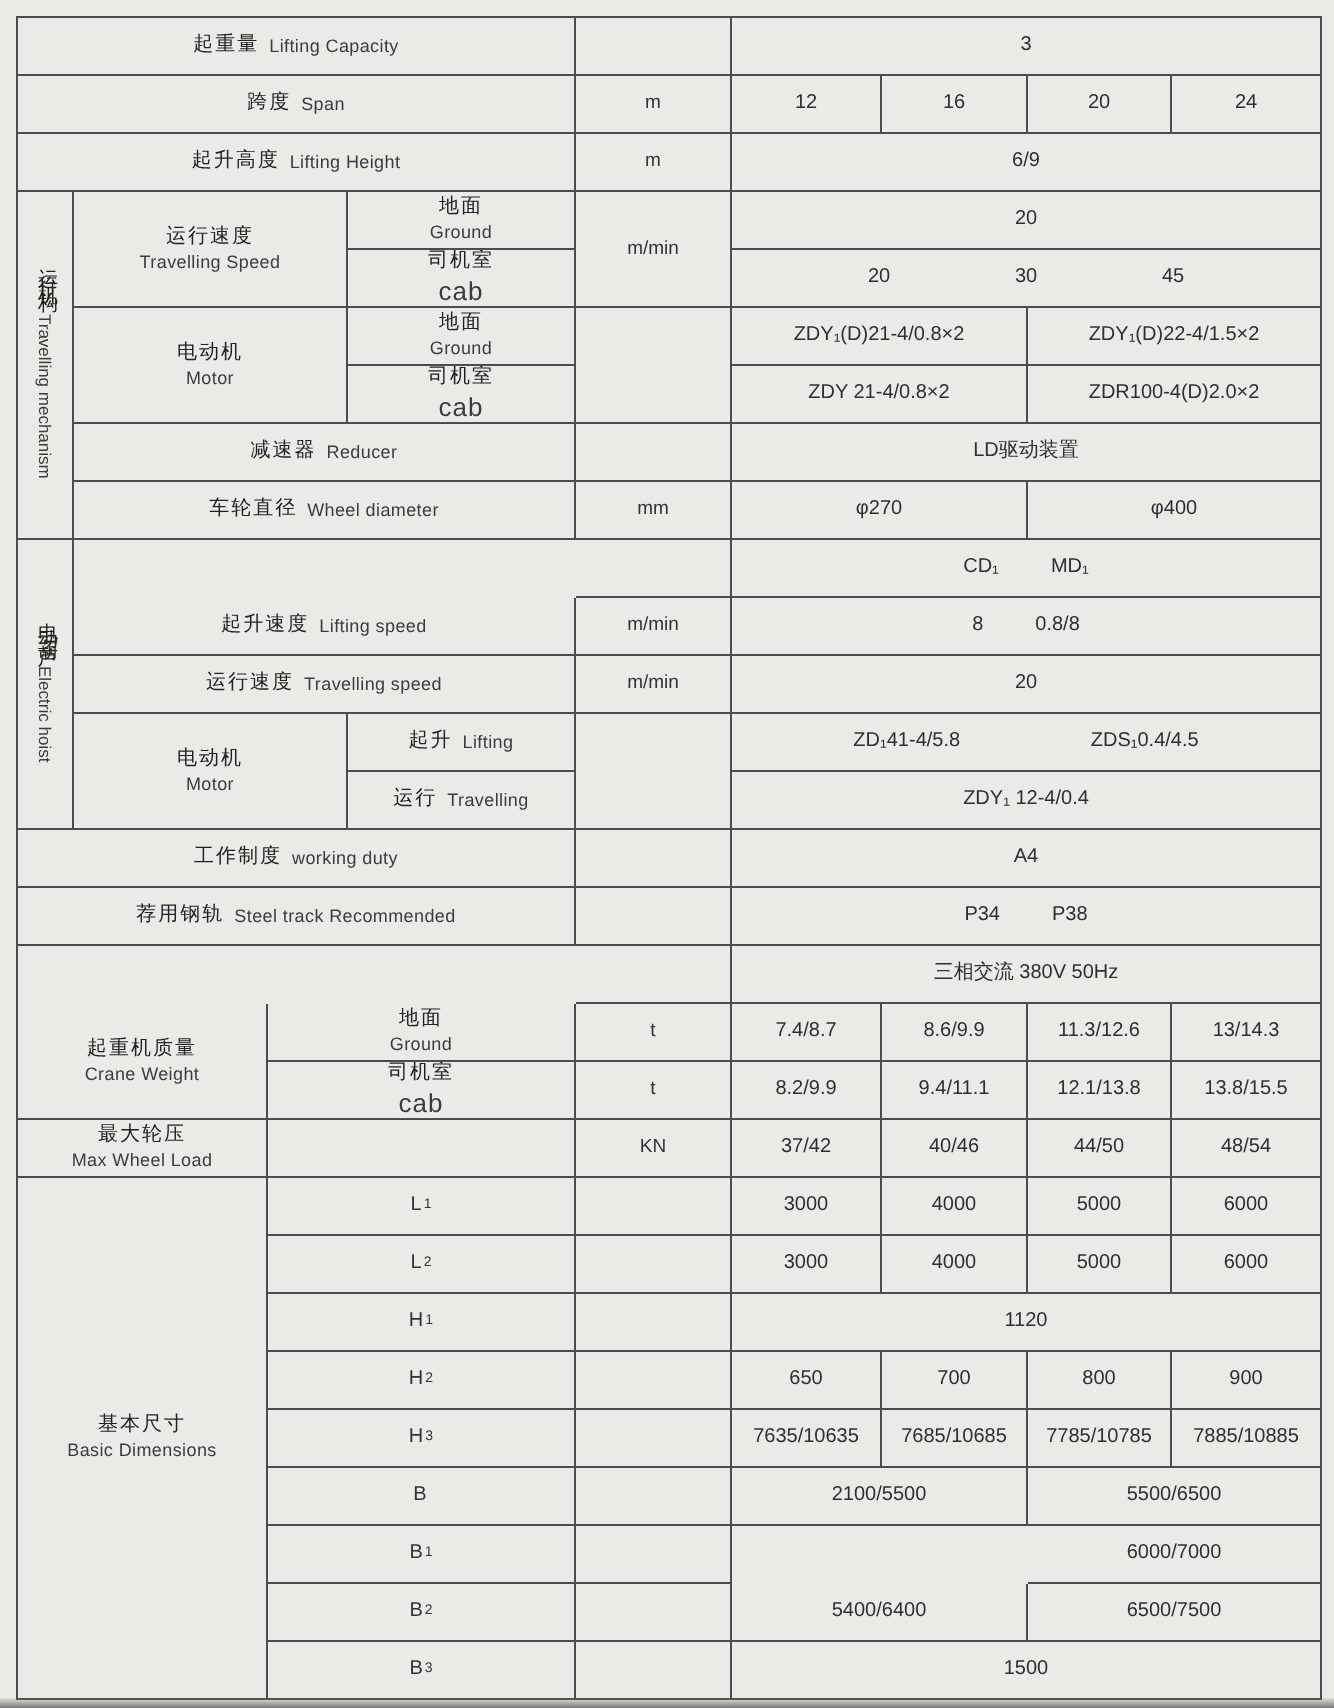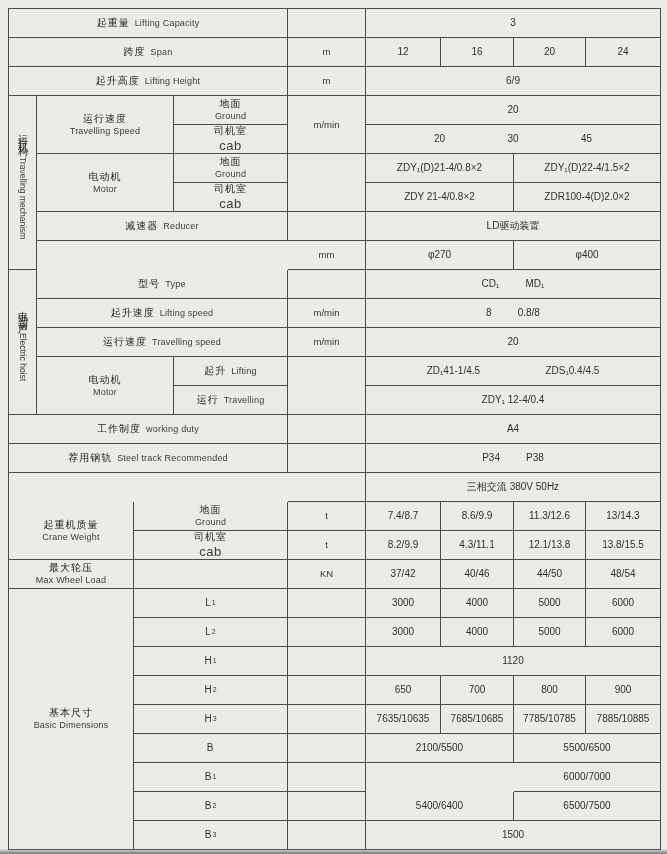--- a/index.html
+++ b/index.html
@@ -130,35 +130,35 @@
     <div class="c val" style="grid-area:7/6/8/8">ZDY 21-4/0.8×2</div>
     <div class="c val" style="grid-area:7/8/8/10">ZDR100-4(D)2.0×2</div>
 
     <div class="c lab" style="grid-area:8/2/9/5">
       <span class="zh">减速器</span>
       <span class="en">Reducer</span>
     </div>
     <div class="c" style="grid-area:8/5/9/6"></div>
     <div class="c val" style="grid-area:8/6/9/10">LD驱动装置</div>
 
+    <div class="c lab" style="grid-area:9/2/10/5">
+      <span class="zh">车轮直径</span>
+      <span class="en">Wheel diameter</span>
+    </div>
     <div class="c unit" style="grid-area:9/5/10/6">mm</div>
     <div class="c val" style="grid-area:9/6/10/8">φ270</div>
     <div class="c val" style="grid-area:9/8/10/10">φ400</div>
 
     <div class="c" style="grid-area:10/1/15/2">
       <div class="vwrap">
         <span class="vzh">电动葫芦</span>
         <span class="ven">Electric hoist</span>
       </div>
     </div>
 
-    <div class="c lab" style="grid-area:10/2/11/5">
-      <span class="zh">型号</span>
-      <span class="en">Type</span>
-    </div>
     <div class="c" style="grid-area:10/5/11/6"></div>
     <div class="c lab" style="grid-area:11/2/12/5">
       <span class="zh">起升速度</span>
       <span class="en">Lifting speed</span>
     </div>
 
     <div class="c pair val" style="grid-area:10/6/11/10">
       <span>CD₁</span>
       <span>MD₁</span>
     </div>
@@ -182,21 +182,21 @@
     <div class="c lab" style="grid-area:13/4/14/5">
       <span class="zh">起升</span>
       <span class="en">Lifting</span>
     </div>
     <div class="c lab" style="grid-area:14/4/15/5">
       <span class="zh">运行</span>
       <span class="en">Travelling</span>
     </div>
     <div class="c" style="grid-area:13/5/15/6"></div>
     <div class="c spread val" style="grid-area:13/6/14/10">
-      <span>ZD₁41-1/4.5</span>
+      <span>ZD₁41-4/5.8</span>
       <span>ZDS₁0.4/4.5</span>
     </div>
     <div class="c val" style="grid-area:14/6/15/10">ZDY₁ 12-4/0.4</div>
 
     <div class="c lab" style="grid-area:15/1/16/5">
       <span class="zh">工作制度</span>
       <span class="en">working  duty</span>
     </div>
     <div class="c" style="grid-area:15/5/16/6"></div>
     <div class="c val" style="grid-area:15/6/16/10">A4</div>
@@ -226,21 +226,21 @@
       <span class="zh">司机室</span>
       <span class="en cab-big">cab</span>
     </div>
     <div class="c unit" style="grid-area:18/5/19/6">t</div>
     <div class="c unit" style="grid-area:19/5/20/6">t</div>
     <div class="c val" style="grid-area:18/6/19/7">7.4/8.7</div>
     <div class="c val" style="grid-area:18/7/19/8">8.6/9.9</div>
     <div class="c val" style="grid-area:18/8/19/9">11.3/12.6</div>
     <div class="c val" style="grid-area:18/9/19/10">13/14.3</div>
     <div class="c val" style="grid-area:19/6/20/7">8.2/9.9</div>
-    <div class="c val" style="grid-area:19/7/20/8">4.3/11.1</div>
+    <div class="c val" style="grid-area:19/7/20/8">9.4/11.1</div>
     <div class="c val" style="grid-area:19/8/20/9">12.1/13.8</div>
     <div class="c val" style="grid-area:19/9/20/10">13.8/15.5</div>
 
     <div class="c lab2" style="grid-area:20/1/21/3">
       <span class="zh">最大轮压</span>
       <span class="en">Max  Wheel  Load</span>
     </div>
     <div class="c" style="grid-area:20/3/21/5"></div>
     <div class="c unit" style="grid-area:20/5/21/6">KN</div>
     <div class="c val" style="grid-area:20/6/21/7">37/42</div>

